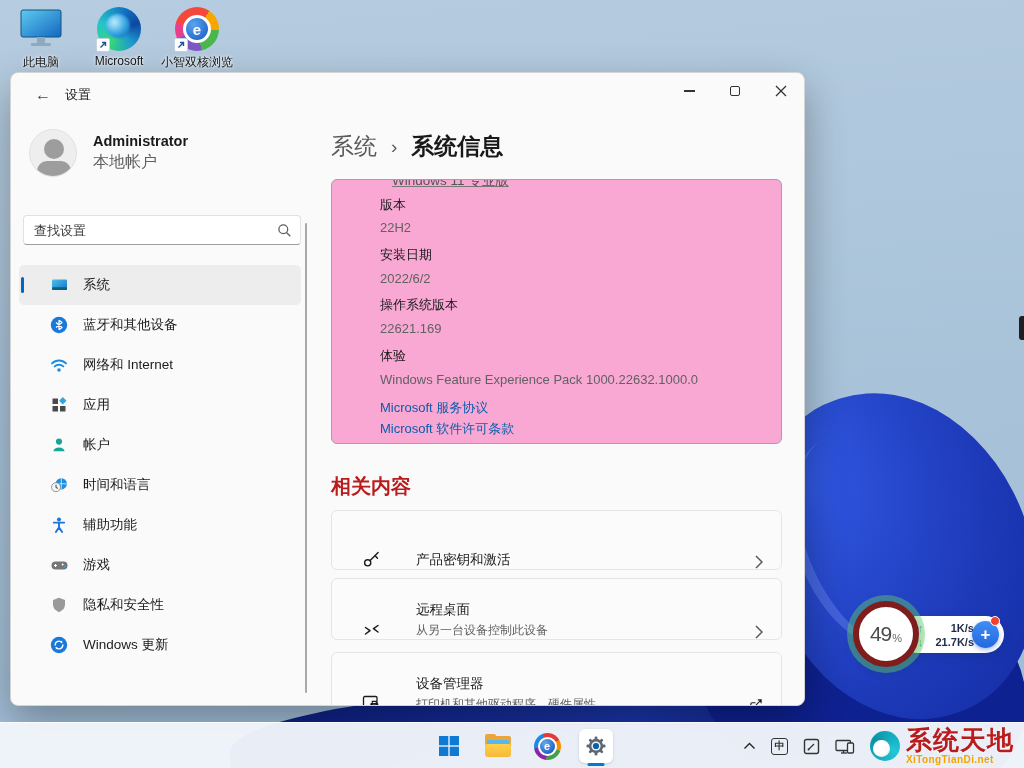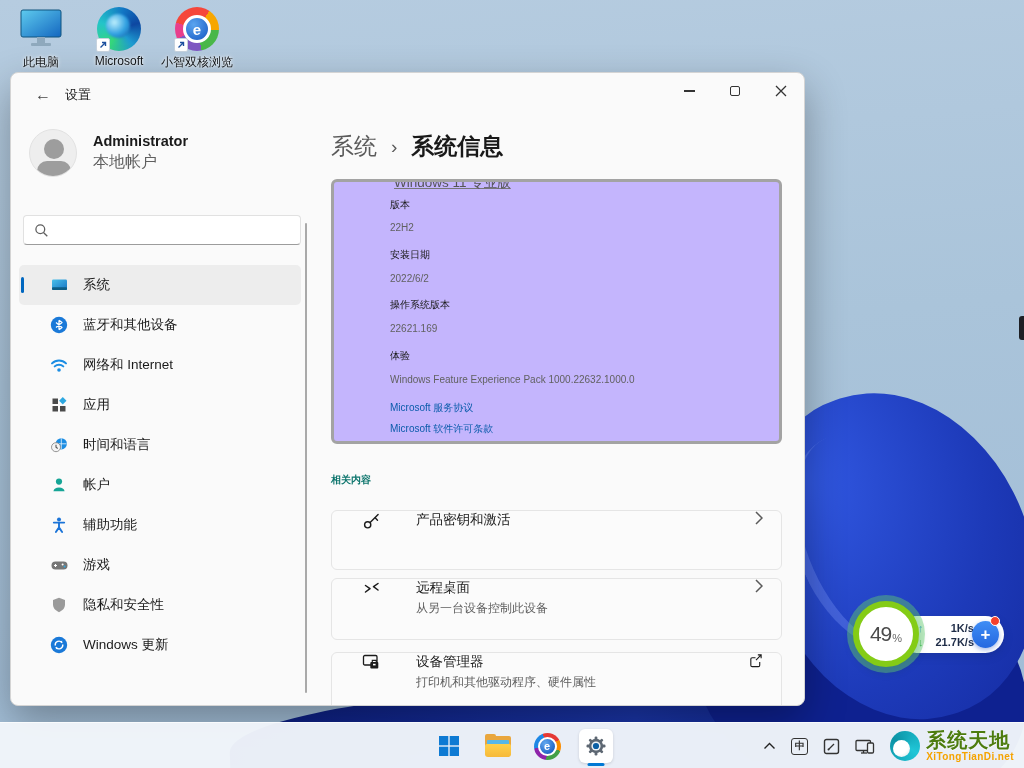--- a/index.html
+++ b/index.html
@@ -78,32 +78,32 @@
                           background:#0067c0; border-radius:2px; }
   .nav-item .nico { width:20px; height:18px; display:flex; align-items:center; justify-content:center; }
   .nav-item .nlbl { margin-left:14px; font-size:13.5px; color:#1b1b1b; }
   .side-scroll { position:absolute; left:294px; top:150px; width:2px; height:470px; background:#a9a9a9; border-radius:2px; }
 
   .crumb { position:absolute; left:320px; top:58px; font-size:23px; display:flex; align-items:center; }
   .crumb .p { color:#5a5a5a; cursor:pointer; }
   .crumb .s { color:#5a5a5a; margin:0 14px; font-size:19px; }
   .crumb .c { color:#191919; font-weight:600; }
 
-  .panel { position:absolute; left:320px; top:106px; width:451px; height:265px; background:#c4b5fd;
-           border:3px solid #a3a3a3; border-radius:6px; overflow:hidden; }
-  .p-line { position:absolute; left:56px; font-size:10px; white-space:nowrap; }
+  .panel { position:absolute; left:320px; top:106px; width:451px; height:265px; background:#f9a8d4;
+           border:1px solid #a3a3a3; border-radius:6px; overflow:hidden; }
+  .p-line { position:absolute; left:48px; font-size:13px; white-space:nowrap; }
   .p-lab { color:#1a1a1a; }
   .p-val { color:#616161; }
   .p-link { color:#0b5cab; cursor:pointer; }
   .clipline { position:absolute; left:60px; top:0; height:10px; overflow:hidden; color:#555; font-size:13.5px; }
   .clipline span { display:block; margin-top:-8px; text-decoration:underline; text-decoration-color:#777; }
 
-  .rel-title { position:absolute; left:320px; top:400px; font-size:10px; font-weight:bold; color:#0f766e; }
+  .rel-title { position:absolute; left:320px; top:400px; font-size:20px; font-weight:bold; color:#b91c1c; }
   .card { position:absolute; left:320px; width:451px; background:#fbfbfb; border:1px solid #e5e5e5;
-          border-radius:6px; display:flex; align-items:flex-start; padding:0 18px 0 27px; cursor:pointer; }
+          border-radius:6px; display:flex; align-items:flex-end; padding:0 18px 0 27px; cursor:pointer; }
   .card1 { top:437px; height:60px; }
   .card2 { top:505px; height:62px; }
   .card3 { top:579px; height:62px; }
   .card .cico { width:24px; display:flex; justify-content:center; }
   .card .ctxt { margin-left:33px; flex:1; }
   .card .ct { font-size:13.5px; color:#1a1a1a; }
   .card .cs { font-size:12px; color:#5e5e5e; margin-top:3px; }
   .card .act { width:18px; display:flex; justify-content:flex-end; }
 
   
@@ -115,21 +115,21 @@
          color:#1d2b46; line-height:14px; }
   .spd .a-up { color:#2f8de4; font-size:11px; }
   .spd .a-dn { color:#35b14a; font-size:11px; }
   .plusbtn { position:absolute; left:972px; top:621px; width:27px; height:27px; border-radius:50%;
              background:linear-gradient(180deg,#3f8df5,#2468e0); color:#fff; font-size:17px; font-weight:bold;
              display:flex; align-items:center; justify-content:center; cursor:pointer;
              box-shadow:0 2px 5px rgba(30,80,200,.4); }
   .reddot { position:absolute; left:990px; top:616px; width:10px; height:10px; border-radius:50%;
             background:#f4402c; border:1.5px solid #fff; }
   .ring { position:absolute; left:853px; top:601px; width:66px; height:66px; border-radius:50%;
-          background:#fff; border:6px solid #84cc16; box-shadow:0 0 0 6px rgba(98,204,110,.45), 0 4px 10px rgba(0,60,20,.25);
+          background:#fff; border:6px solid #7f1d1d; box-shadow:0 0 0 6px rgba(98,204,110,.45), 0 4px 10px rgba(0,60,20,.25);
           display:flex; align-items:center; justify-content:center; cursor:pointer; }
   .ring .pct { font-size:21px; color:#4a4a4a; letter-spacing:-1px; }
   .ring .unit { font-size:11px; color:#6a6a6a; margin-left:1px; margin-top:7px; }
 
   
   .taskbar { position:absolute; left:0; bottom:0; width:1024px; height:46px;
              background:rgba(241,245,250,.97); border-top:1px solid rgba(255,255,255,.65); z-index:10; }
   .tb-center { position:absolute; left:432px; top:0; height:46px; display:flex; align-items:center; gap:15px; }
   .tb-btn { width:34px; height:34px; display:flex; align-items:center; justify-content:center; border-radius:6px; cursor:pointer; }
   .tb-settings { background:#fff; box-shadow:0 1px 3px rgba(0,0,0,.14); position:relative; }
@@ -149,21 +149,21 @@
   .tb-tray { position:absolute; right:10px; top:0; height:46px; display:flex; align-items:center; gap:15px; }
   .tray-ic { display:flex; align-items:center; justify-content:center; cursor:pointer; }
   .ime-box { width:17px; height:17px; border:1.6px solid #333; border-radius:3px; color:#333;
              font-size:10px; font-weight:bold; display:flex; align-items:center; justify-content:center; }
   .wm { display:flex; align-items:center; gap:6px; cursor:pointer; }
   .wm-ball { width:30px; height:30px; border-radius:50%; position:relative;
              background:conic-gradient(from 120deg,#20c6d7,#0b93a6 50%,#20c6d7); }
   .wm-ball::after { content:""; position:absolute; left:3px; top:9px; width:17px; height:17px; border-radius:50%;
                     background:radial-gradient(circle at 38% 32%,#ffffff 0 55%,#cfe3e6 100%); }
   .wm-txt { display:flex; flex-direction:column; line-height:1; }
-  .wm-title { font-size:20px; font-weight:800; color:#4d7c0f; letter-spacing:1px;
+  .wm-title { font-size:26px; font-weight:800; color:#b91c1c; letter-spacing:1px;
               text-shadow:0 1px 0 rgba(255,255,255,.8); }
   .wm-domain { font-size:10px; font-weight:bold; color:#f5a300; margin-top:2px; letter-spacing:.4px; }
 </style>
 </head>
 <body>
 
 <div class="bloom">
   <div class="petal petal3"></div>
   <div class="petal petal2"></div>
   <div class="petal petal1"></div>
@@ -236,20 +236,21 @@
 
   <div class="user">
     <div class="avatar"></div>
     <div class="uname">
       <div class="n">Administrator</div>
       <div class="t">本地帐户</div>
     </div>
   </div>
 
   <div class="search">
+    <input type="text" placeholder="查找设置" style="">
     <svg width="15" height="15" viewBox="0 0 15 15">
       <circle cx="6.3" cy="6.3" r="4.4" stroke="#5f5f5f" stroke-width="1.3" fill="none"></circle>
       <path d="M9.7 9.7 L13.3 13.3" stroke="#5f5f5f" stroke-width="1.3"></path>
     </svg>
   </div>
 
   <div class="nav">
     <div class="nav-item sel">
       <span class="nico">
         <svg width="19" height="18" viewBox="0 0 18 18">
@@ -291,36 +292,36 @@
         <rect x="2.5" y="10" width="5.5" height="5.5" fill="#4a4a4a"></rect>
             <rect x="10" y="10" width="5.5" height="5.5" fill="#4a4a4a"></rect>
         <rect x="10.2" y="2.2" width="5.2" height="5.2" fill="#2da7e0" transform="rotate(45 12.8 4.8)"></rect>
           </svg>
         </span>
       <span class="nlbl">应用</span>
     </div>
     <div class="nav-item">
       <span class="nico">
         <svg width="18" height="18" viewBox="0 0 18 18">
+            <circle cx="9" cy="5.6" r="3.1" fill="#16a596"></circle>
+        <path d="M3.4 15.2 a5.7 4.6 0 0 1 11.2 0 z" fill="#16a596"></path>
+          </svg>
+        </span>
+      <span class="nlbl">帐户</span>
+    </div>
+    <div class="nav-item">
+      <span class="nico">
+        <svg width="18" height="18" viewBox="0 0 18 18">
             <circle cx="11.3" cy="7.8" r="5.6" fill="#1b8de3"></circle>
         <path d="M6 7.8 h10.6 M11.3 2.3 v11" stroke="#eaf4fd" stroke-width=".8"></path>
         <circle cx="6" cy="11.2" r="4.5" fill="#f4f4f4" stroke="#8b8b8b" stroke-width=".9"></circle>
         <path d="M6 8.8 V11.3 L7.7 12.5" stroke="#555" stroke-width="1.1" fill="none"></path>
           </svg>
         </span>
       <span class="nlbl">时间和语言</span>
-    </div>
-    <div class="nav-item">
-      <span class="nico">
-        <svg width="18" height="18" viewBox="0 0 18 18">
-            <circle cx="9" cy="5.6" r="3.1" fill="#16a596"></circle>
-        <path d="M3.4 15.2 a5.7 4.6 0 0 1 11.2 0 z" fill="#16a596"></path>
-          </svg>
-        </span>
-      <span class="nlbl">帐户</span>
     </div>
     <div class="nav-item">
       <span class="nico">
         <svg width="18" height="18" viewBox="0 0 18 18">
             <circle cx="9" cy="3.4" r="2" fill="#1b74d8"></circle>
         <path d="M3.8 6.6 H14.2 M9 6.6 V11.4 M9 11.4 L5.9 16 M9 11.4 L12.1 16" stroke="#1b74d8" stroke-width="1.9" stroke-linecap="round" fill="none"></path>
           </svg>
         </span>
       <span class="nlbl">辅助功能</span>
     </div>

